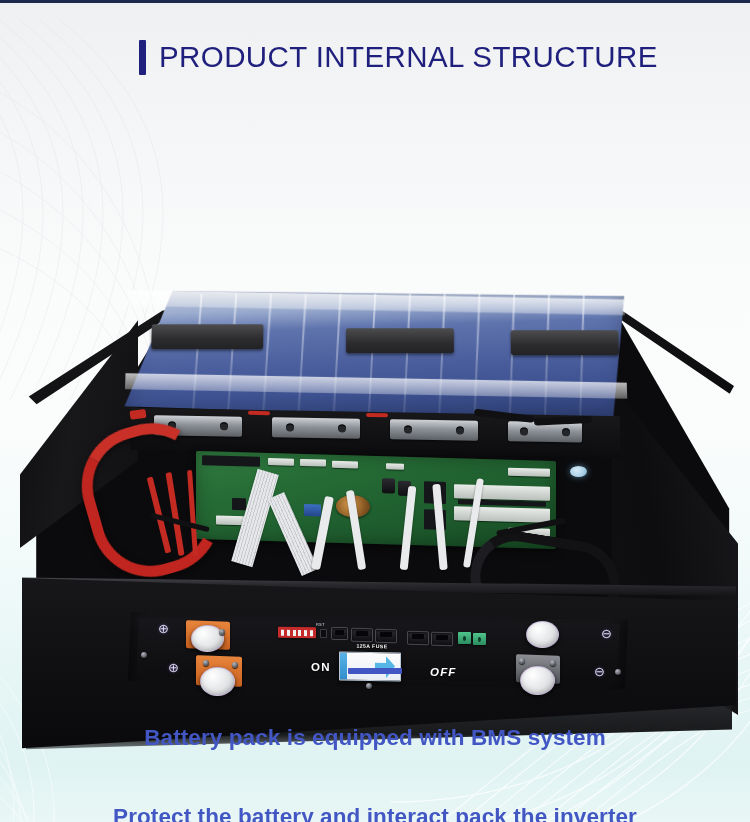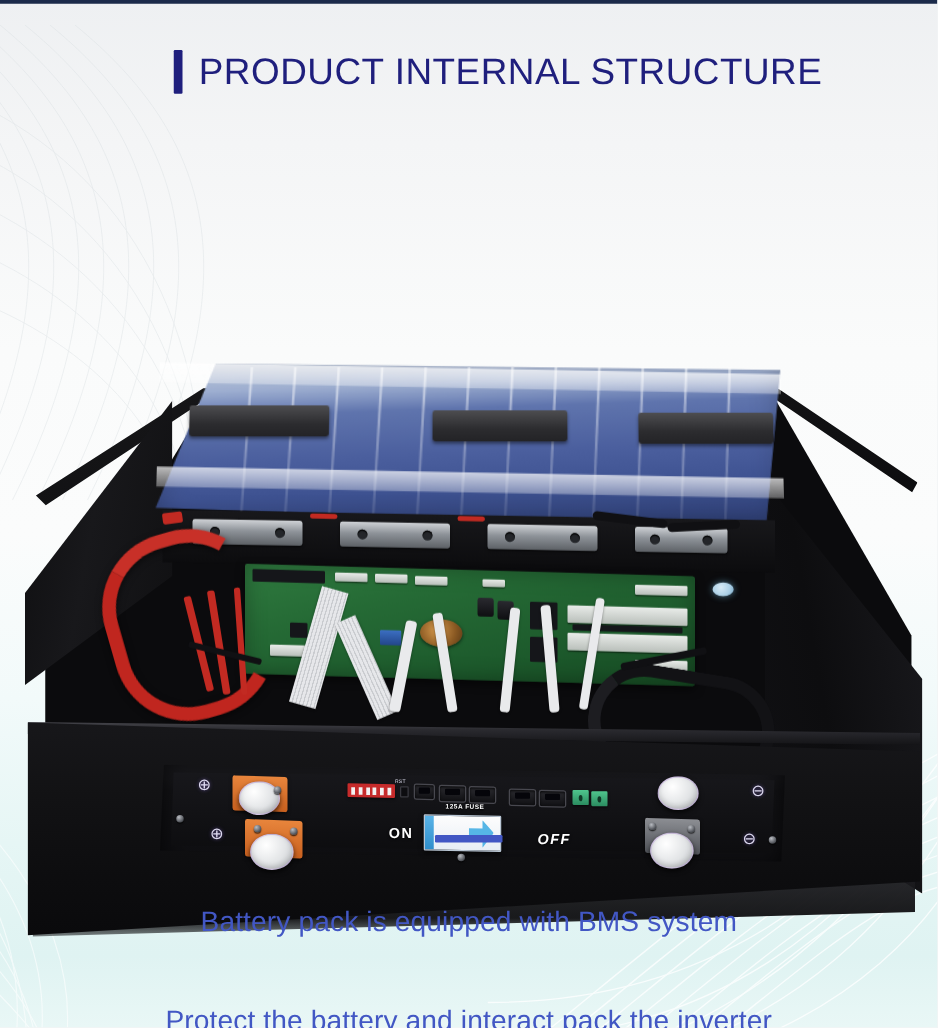--- a/index.html
+++ b/index.html
@@ -34,21 +34,21 @@
 
   
   .swirl { position:absolute; pointer-events:none; opacity:.55; }
   .swirl.tl { left:-90px; top:20px; width:340px; height:380px; }
   .swirl.br { right:-60px; bottom:-40px; width:420px; height:330px; opacity:.8;}
   .swirl.bl { left:-120px; bottom:-30px; width:300px; height:240px; opacity:.7;}
 
   
   .title-row {
     position:absolute; left:139px; top:40px;
-    display:flex; align-items:center; gap:13px;
+    display:flex; align-items:flex-start; gap:13px;
   }
   .title-bar {
     width:7px; height:35px; background:#1f1f7d; border-radius:1px;
   }
   .title-text {
     font-size:29.5px; letter-spacing:.4px; color:#1f1f7d;
     font-weight:400; white-space:nowrap;
   }
 
   
@@ -285,21 +285,21 @@
     box-shadow:0 1px 1px rgba(0,0,0,.7);
   }
 
   
   .caption { position:absolute; left:0; top:668px; width:750px; text-align:center; }
   .cap-rule {
     width:54px; height:6px; background:#4257c4; margin:0 auto 22px auto;
     border-radius:1px;
   }
   .cap-line {
-    color:#4257c4; font-size:22.5px; line-height:31px; font-weight:400;
+    color:#4257c4; font-size:22.5px; line-height:31px; font-weight:700;
     letter-spacing:.1px;
     margin-top:48px;
   }
 </style>
 </head>
 <body>
 
 <div id="page">
 
   <div class="top-strip"></div>

